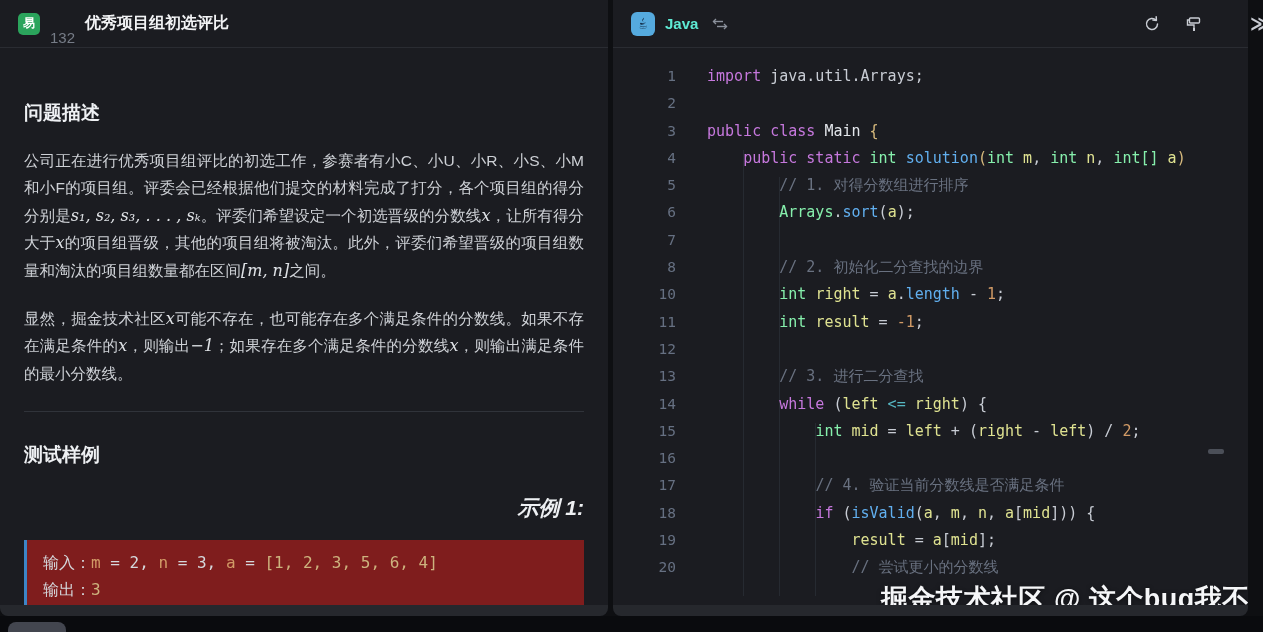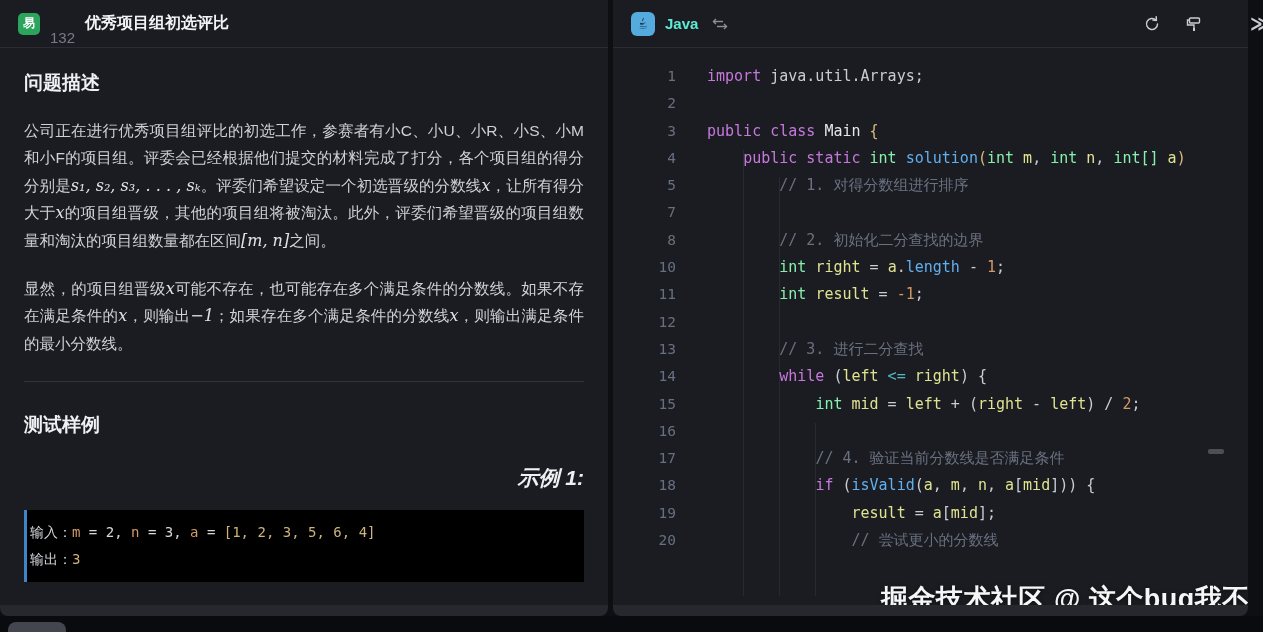--- a/index.html
+++ b/index.html
@@ -31,27 +31,27 @@
   .swap-glyph { color:#8a909b; margin-left:14px; display:flex; align-items:center; }
   .header-actions { position:absolute; right:44px; display:flex; gap:22px; align-items:center; }
   .icon-btn { width:20px; height:20px; display:flex; align-items:center; justify-content:center;
               color:#c9ccd3; cursor:pointer; }
 
   #collapse-btn { position:absolute; left:1250px; top:12px; color:#c9ccd3; font-size:19px;
                   font-weight:bold; width:13px; overflow:hidden; }
 
   
   .left-content { padding:0 24px; }
-  .section-heading { color:#eef0f3; font-size:19px; font-weight:bold; margin-top:22px; }
+  .section-heading { color:#eef0f3; font-size:19px; font-weight:bold; margin-top:52px; }
   .desc-p { color:#ced1d6; font-size:15.5px; line-height:27.4px; margin-top:21px; text-align:justify; }
   .desc-p .math { font-family:"DejaVu Serif",serif; font-style:italic; color:#dfe2e6; font-size:16px; }
   .divider { border:none; border-top:1px solid #30333a; margin-top:24px; }
   .example-label { color:#eef0f3; font-size:21px; font-weight:bold; font-style:italic; margin-top:26px;text-align:right; }
-  .example-block { margin-top:18px; background:#000000; border-left:3px solid #3d85c6;
-                   padding:9px 3px; font-family:"DejaVu Sans Mono",monospace; font-size:14px;
+  .example-block { margin-top:18px; background:#7f1d1d; border-left:3px solid #3d85c6;
+                   padding:9px 16px; font-family:"DejaVu Sans Mono",monospace; font-size:16px;
                    line-height:27px; white-space:pre; }
   .ex-lb { color:#d5d8dc; } .ex-id { color:#d19a66; } .ex-pl { color:#d5d8dc; } .ex-ar { color:#cdb37e; }
 
   
   #editor { position:absolute; left:0; top:49px; width:635px; height:556px;
             font-family:"DejaVu Sans Mono",monospace; font-size:15px;padding-left:16px; }
   #code-lines { position:absolute; top:14px; left:0; width:100%; }
   .code-line { height:27.3px; line-height:27.3px; white-space:pre; }
   .ln { display:inline-block; width:63px; text-align:right; color:#667082; font-size:14.5px;
         vertical-align:top; }
@@ -77,21 +77,21 @@
 <div class="panel" id="left-panel">
   <div class="panel-header">
     <div class="diff-badge">易</div>
     <span class="prob-num">132</span>
     <span class="prob-title">优秀项目组初选评比</span>
   </div>
   <div class="left-content">
     <div class="section-heading">问题描述</div>
     <div id="paragraphs">
         <p class="desc-p"><span>公司正在进行优秀项目组评比的初选工作，参赛者有小C、小U、小R、小S、小M和小F的项目组。评委会已经根据他们提交的材料完成了打分，各个项目组的得分分别是</span><span class="math">s₁, s₂, s₃, . . . , sₖ</span><span>。评委们希望设定一个初选晋级的分数线</span><span class="math">x</span><span>，让所有得分大于</span><span class="math">x</span><span>的项目组晋级，其他的项目组将被淘汰。此外，评委们希望晋级的项目组数量和淘汰的项目组数量都在区间</span><span class="math">[m, n]</span><span>之间。</span></p>
-        <p class="desc-p"><span>显然，的项目组晋级</span><span class="math">x</span><span>可能不存在，也可能存在多个满足条件的分数线。如果不存在满足条件的</span><span class="math">x</span><span>，则输出</span><span class="math">−1</span><span>；如果存在多个满足条件的分数线</span><span class="math">x</span><span>，则输出满足条件的最小分数线。</span></p>
+        <p class="desc-p"><span>显然，掘金技术社区</span><span class="math">x</span><span>可能不存在，也可能存在多个满足条件的分数线。如果不存在满足条件的</span><span class="math">x</span><span>，则输出</span><span class="math">−1</span><span>；如果存在多个满足条件的分数线</span><span class="math">x</span><span>，则输出满足条件的最小分数线。</span></p>
       </div>
     <hr class="divider">
     <div class="section-heading" style="margin-top:30px;">测试样例</div>
     <div class="example-label">示例 1:</div>
     <div class="example-block"><div><span class="ex-lb">输入：</span><span class="ex-id">m</span><span class="ex-pl"> = 2, </span><span class="ex-id">n</span><span class="ex-pl"> = 3, </span><span class="ex-id">a</span><span class="ex-pl"> = </span><span class="ex-ar">[1, 2, 3, 5, 6, 4]</span></div><div><span class="ex-lb">输出：</span><span class="ex-ar">3</span></div></div>
 
   </div>
 </div>
 <div class="panel-strip" id="left-strip"></div>
 
@@ -136,20 +136,21 @@
   <div id="editor">
     <div class="guide" id="guide-1"></div>
     <div class="guide" id="guide-2"></div>
     <div class="guide" id="guide-3"></div>
     <div id="code-lines">
         <div class="code-line"><span class="ln">1</span><span class="code-text"><span class="tk-kw">import</span><span class="tk-pl"> java.util.Arrays;</span></span></div>
         <div class="code-line"><span class="ln">2</span><span class="code-text"></span></div>
         <div class="code-line"><span class="ln">3</span><span class="code-text"><span class="tk-kw">public</span><span class="tk-pl"> </span><span class="tk-kw">class</span><span class="tk-pl"> </span><span class="tk-cl">Main</span><span class="tk-pl"> </span><span class="tk-br">{</span></span></div>
         <div class="code-line"><span class="ln">4</span><span class="code-text"><span class="tk-pl">    </span><span class="tk-kw">public</span><span class="tk-pl"> </span><span class="tk-kw">static</span><span class="tk-pl"> </span><span class="tk-ty">int</span><span class="tk-pl"> </span><span class="tk-fn">solution</span><span class="tk-br">(</span><span class="tk-ty">int</span><span class="tk-pl"> </span><span class="tk-vr">m</span><span class="tk-pl">, </span><span class="tk-ty">int</span><span class="tk-pl"> </span><span class="tk-vr">n</span><span class="tk-pl">, </span><span class="tk-ty">int[]</span><span class="tk-pl"> </span><span class="tk-vr">a</span><span class="tk-br">)</span></span></div>
         <div class="code-line"><span class="ln">5</span><span class="code-text"><span class="tk-pl">        </span><span class="tk-cm">// 1. 对得分数组进行排序</span></span></div>
+        <div class="code-line"><span class="ln">6</span><span class="code-text"><span class="tk-pl">        </span><span class="tk-ty">Arrays</span><span class="tk-pl">.</span><span class="tk-fn">sort</span><span class="tk-pl">(</span><span class="tk-vr">a</span><span class="tk-pl">);</span></span></div>
         <div class="code-line"><span class="ln">7</span><span class="code-text"></span></div>
         <div class="code-line"><span class="ln">8</span><span class="code-text"><span class="tk-pl">        </span><span class="tk-cm">// 2. 初始化二分查找的边界</span></span></div>
         <div class="code-line"><span class="ln">10</span><span class="code-text"><span class="tk-pl">        </span><span class="tk-ty">int</span><span class="tk-pl"> </span><span class="tk-vr">right</span><span class="tk-pl"> = </span><span class="tk-vr">a</span><span class="tk-pl">.</span><span class="tk-fn">length</span><span class="tk-pl"> - </span><span class="tk-nm">1</span><span class="tk-pl">;</span></span></div>
         <div class="code-line"><span class="ln">11</span><span class="code-text"><span class="tk-pl">        </span><span class="tk-ty">int</span><span class="tk-pl"> </span><span class="tk-vr">result</span><span class="tk-pl"> = </span><span class="tk-nm">-1</span><span class="tk-pl">;</span></span></div>
         <div class="code-line"><span class="ln">12</span><span class="code-text"></span></div>
         <div class="code-line"><span class="ln">13</span><span class="code-text"><span class="tk-pl">        </span><span class="tk-cm">// 3. 进行二分查找</span></span></div>
         <div class="code-line"><span class="ln">14</span><span class="code-text"><span class="tk-pl">        </span><span class="tk-kw">while</span><span class="tk-pl"> (</span><span class="tk-vr">left</span><span class="tk-op"> &lt;= </span><span class="tk-vr">right</span><span class="tk-pl">) {</span></span></div>
         <div class="code-line"><span class="ln">15</span><span class="code-text"><span class="tk-pl">            </span><span class="tk-ty">int</span><span class="tk-pl"> </span><span class="tk-vr">mid</span><span class="tk-pl"> = </span><span class="tk-vr">left</span><span class="tk-pl"> + (</span><span class="tk-vr">right</span><span class="tk-pl"> - </span><span class="tk-vr">left</span><span class="tk-pl">) / </span><span class="tk-nm">2</span><span class="tk-pl">;</span></span></div>
         <div class="code-line"><span class="ln">16</span><span class="code-text"></span></div>
         <div class="code-line"><span class="ln">17</span><span class="code-text"><span class="tk-pl">            </span><span class="tk-cm">// 4. 验证当前分数线是否满足条件</span></span></div>

